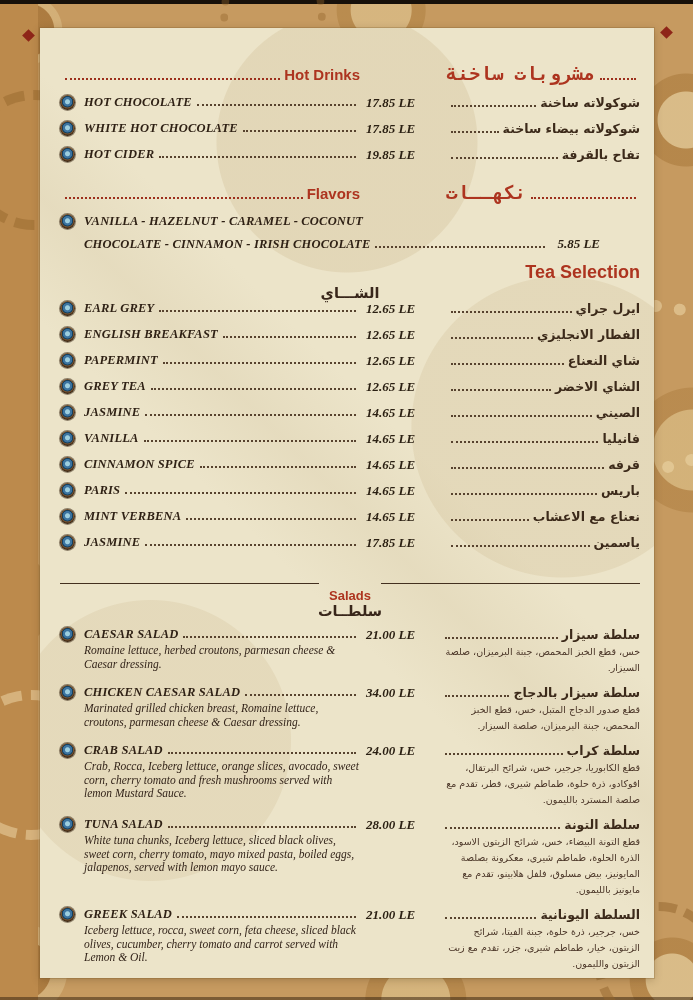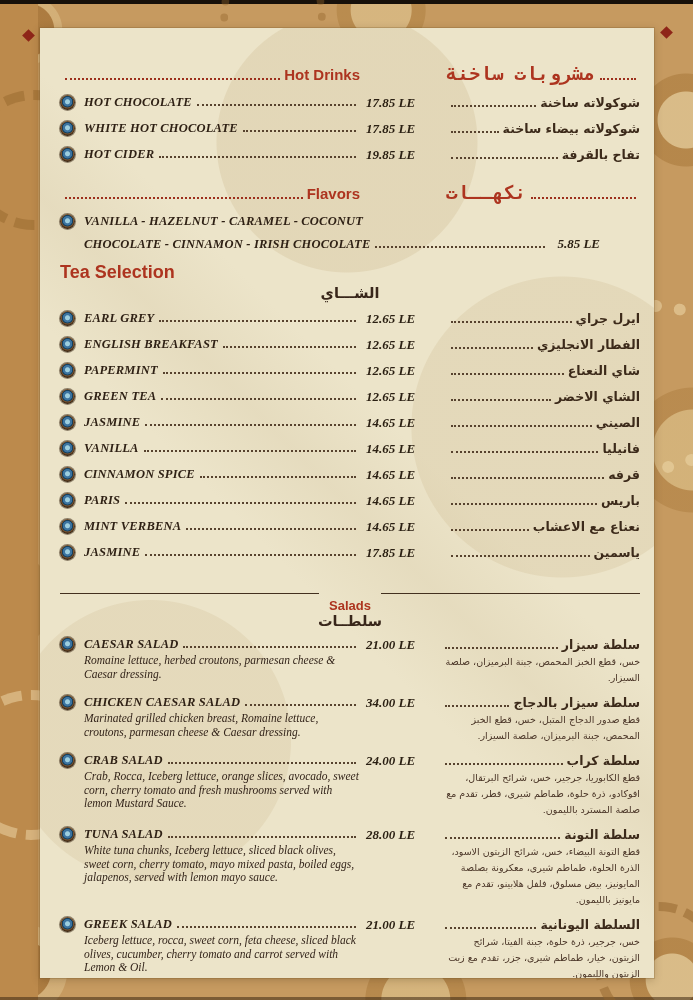--- a/index.html
+++ b/index.html
@@ -64,23 +64,23 @@
   .arside{flex:1 1 auto;display:flex;align-items:baseline;min-width:0;}
   .aname{
     font-family:"DejaVu Sans",sans-serif;font-weight:700;font-size:12.5px;color:#3c2a1a;
     white-space:nowrap;direction:rtl;
   }
   
   .dual-header{display:flex;align-items:baseline;margin-bottom:9px;}
   .dh-title{font-family:"Liberation Sans","DejaVu Sans",sans-serif;font-weight:700;font-size:15px;color:#ad341f;white-space:nowrap;}
   .dh-title.ar{font-family:Liberation Mono, monospace;font-size:19px;}
   
-  .center-header{text-align:left;font-family:"Liberation Sans","DejaVu Sans",sans-serif;font-weight:700;color:#ad341f;}
+  .center-header{text-align:right;font-family:"Liberation Sans","DejaVu Sans",sans-serif;font-weight:700;color:#ad341f;}
   .center-header.big{font-size:18px;margin:10px 0 2px;}
-  .center-sub{text-align:center;font-family:"DejaVu Sans",sans-serif;font-weight:700;font-size:14.5px;color:#38261ا;color:#38261a;margin-bottom:10px;}
+  .center-sub{text-align:center;font-family:"DejaVu Sans",sans-serif;font-weight:700;font-size:14.5px;color:#38261ا;color:#38261a;}
   .salads-line{display:flex;align-items:center;margin-top:12px;}
   .salads-line .hline{flex:1;border-top:1.5px solid #43301f;}
   .salads-line .dh-center{font-family:"Liberation Sans","DejaVu Sans",sans-serif;font-weight:700;font-size:13px;color:#ad341f;padding:0 10px;margin-top:25px;}
   
   .flav-row1{display:flex;align-items:center;margin-bottom:7px;font-family:Liberation Serif, serif;}
   .flav-row2{display:flex;align-items:baseline;margin-bottom:8px;padding-right:40px;}
   .flav-text{font-style:italic;font-weight:700;font-size:12.5px;color:#2f2115;letter-spacing:.2px;white-space:nowrap;}
   .flav-row2 .flav-text{margin-left:24px;}
   .flav-price{font-style:italic;font-size:13px;font-weight:700;color:#2b2013;padding-left:8px;white-space:nowrap;}
   
@@ -223,21 +223,21 @@
     <span class="price">12.65  LE</span>
     <span class="arside">
       <span class="leader"></span>
       <span class="aname">شاي النعناع</span>
     </span>
   </div>
 
   <div class="row">
     <span class="left">
       <span class="bullet"></span>
-      <span class="iname">GREEN TEA</span>
+      <span class="iname">GREY TEA</span>
       <span class="leader"></span>
     </span>
     <span class="price">12.65  LE</span>
     <span class="arside">
       <span class="leader"></span>
       <span class="aname">الشاي الاخضر</span>
     </span>
   </div>
 
   <div class="row">

